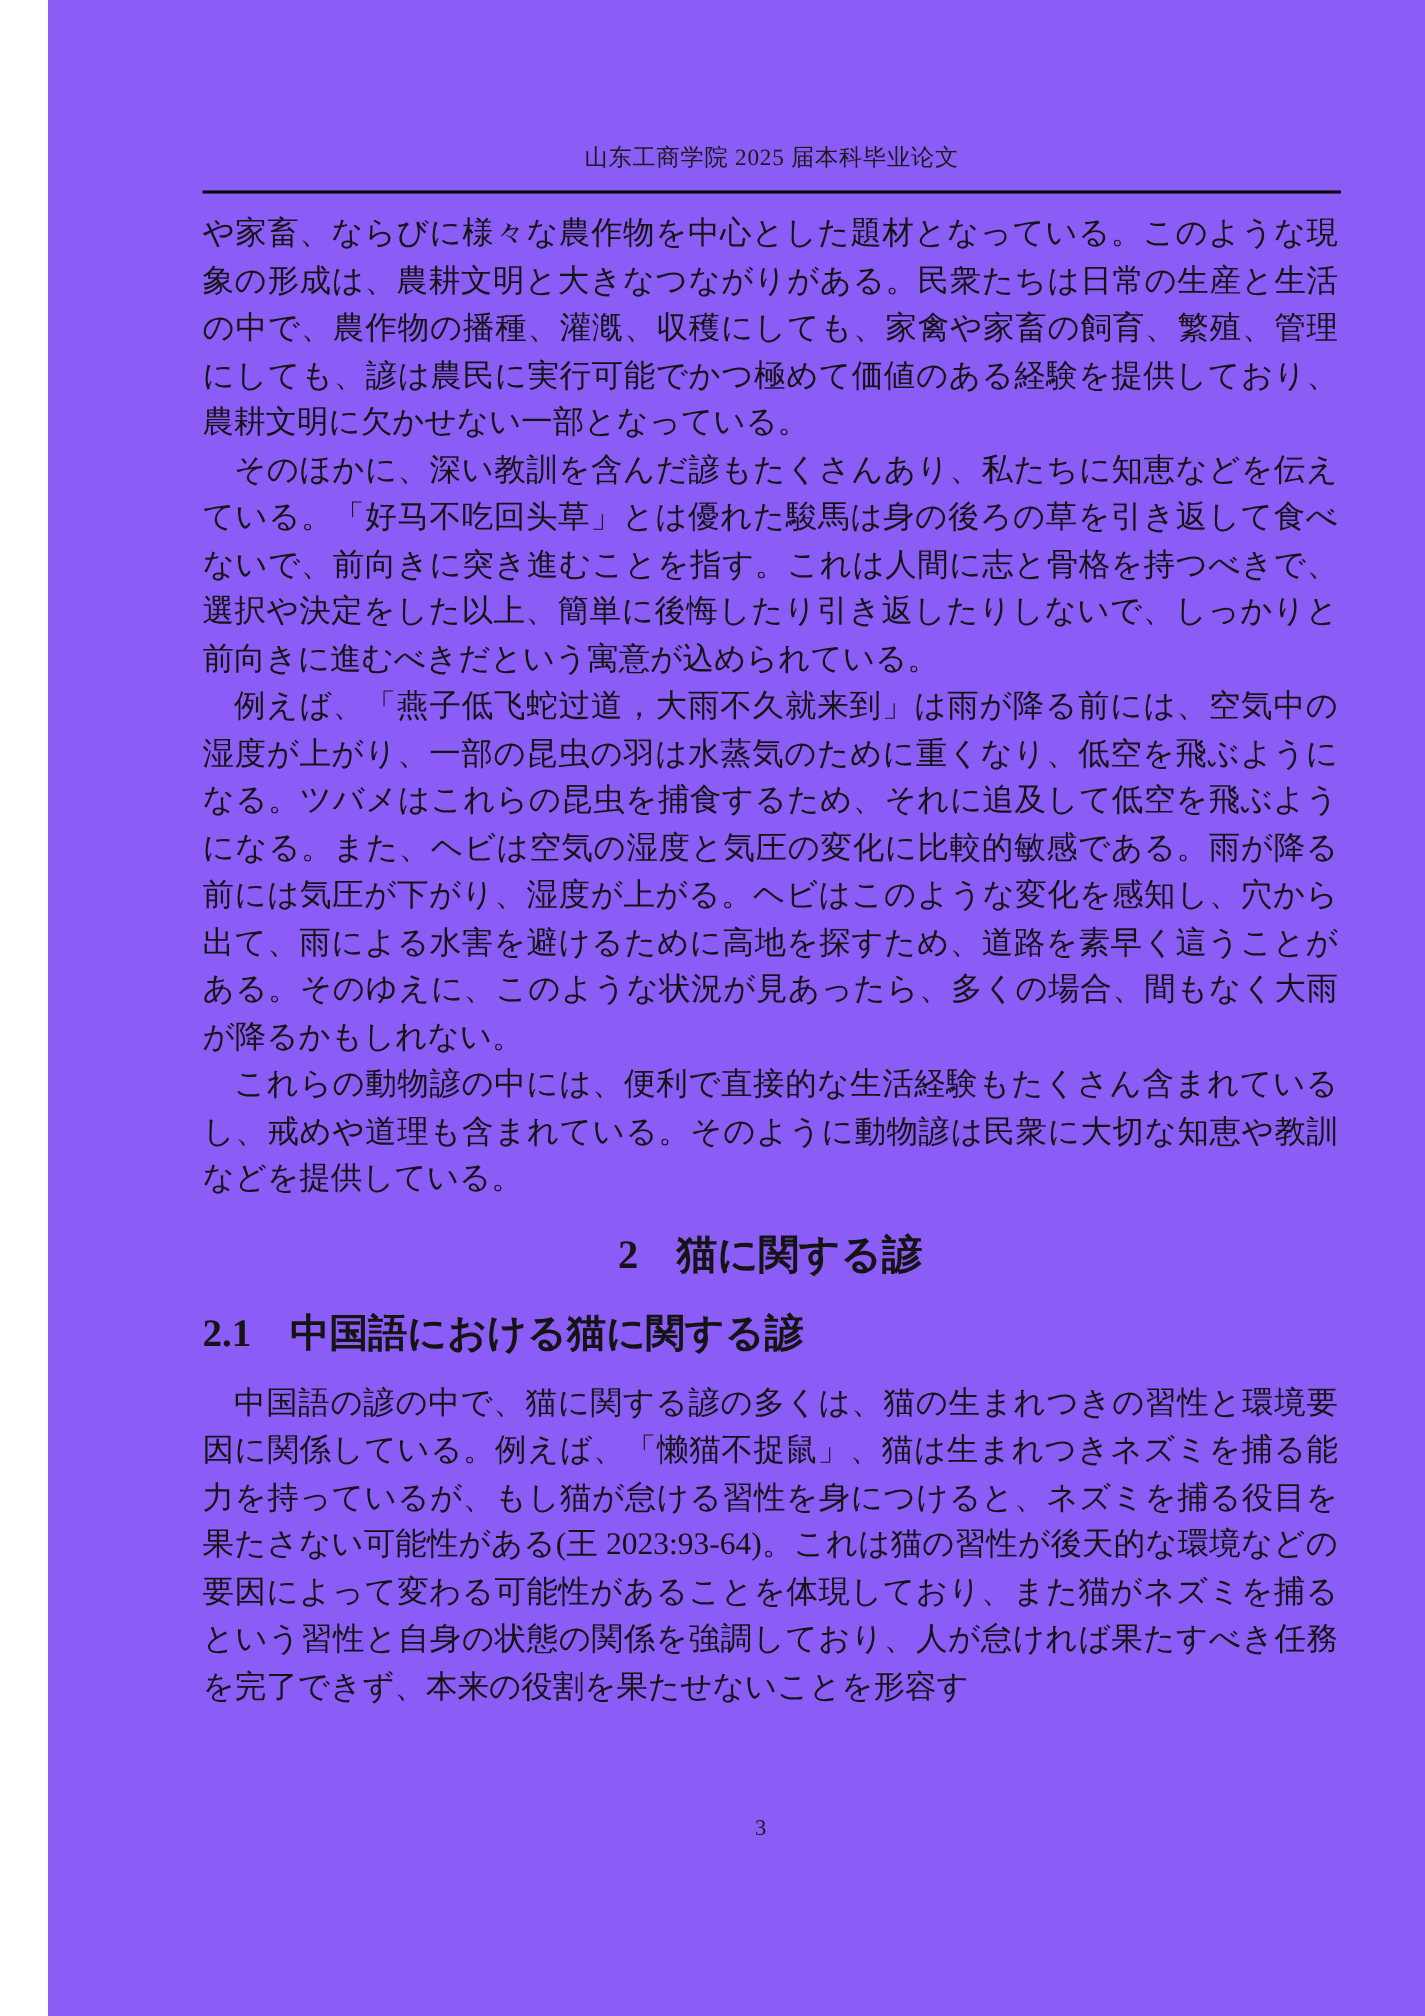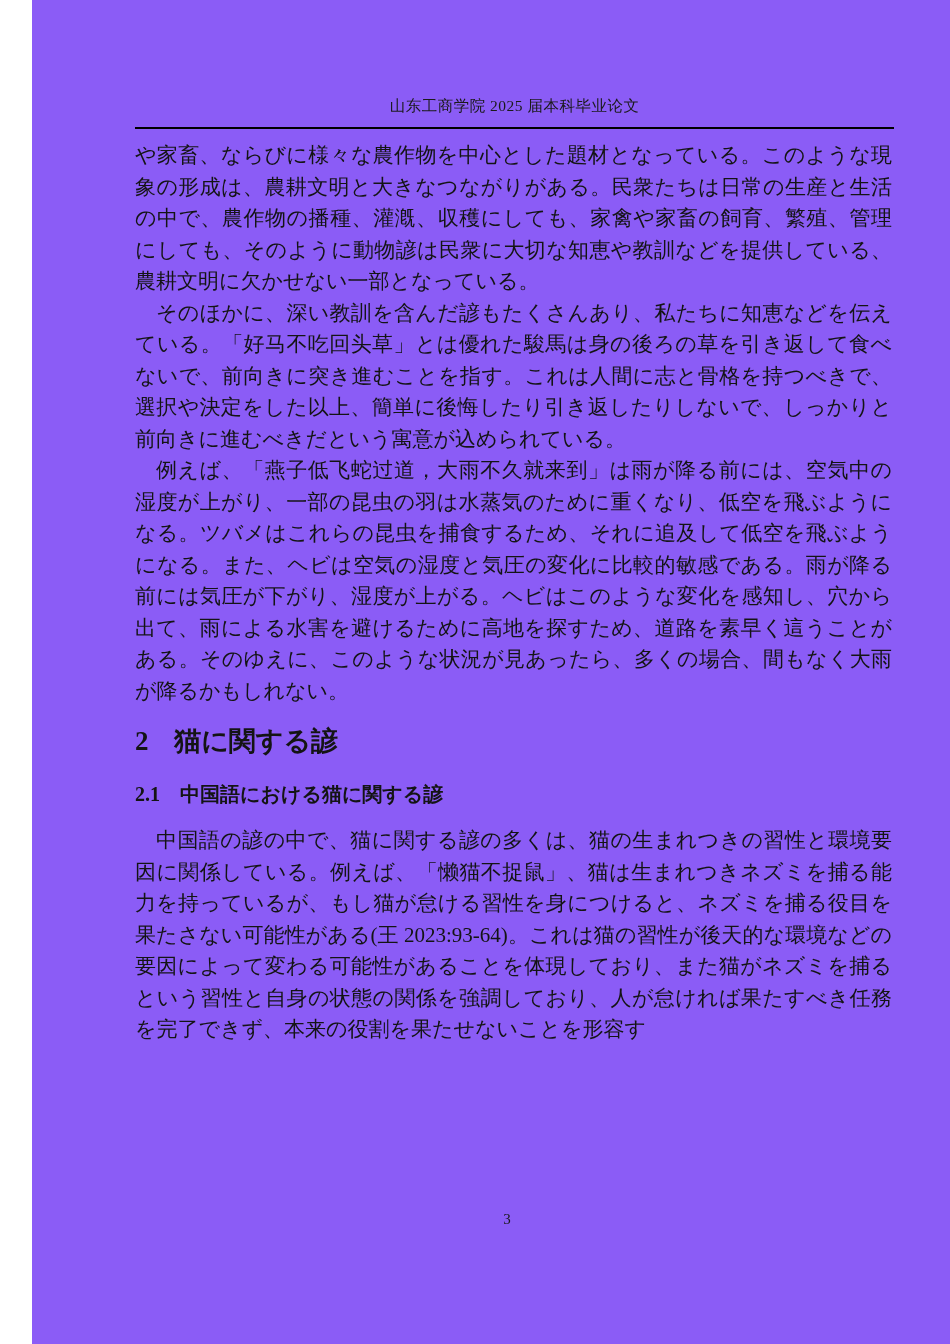--- a/index.html
+++ b/index.html
@@ -50,25 +50,25 @@
     margin: 0;
   }
   .doc-body p.ind {
     text-indent: 1em;
   }
   .h1 {
     font-size: 27px;
     line-height: 40px;
     font-weight: 700;
     margin: 14px 0 16px 0;
-    text-align: left;
+    text-align: center;
   }
   .h1 .num { margin-right: 0.95em; }
   .h2 {
-    font-size: 20px;
+    font-size: 26px;
     line-height: 34px;
     font-weight: 700;
     margin: 12px 0 14px 0;
     text-align: left;
   }
   .h2 .num { margin-right: 1em; }
   .page-number {
     position: absolute;
     top: 1209px;
     left: 0;
@@ -83,26 +83,27 @@
 <body>
 
 <div class="page">
 
   <div class="running-header">山东工商学院 2025 届本科毕业论文</div>
 
   <div class="header-rule"></div>
 
   <div class="doc-body">
 
-    <p>や家畜、ならびに様々な農作物を中心とした題材となっている。このような現象の形成は、農耕文明と大きなつながりがある。民衆たちは日常の生産と生活の中で、農作物の播種、灌漑、収穫にしても、家禽や家畜の飼育、繁殖、管理にしても、そのように動物諺は民衆に大切な知恵や教訓などを提供している、農耕文明に欠かせない一部となっている。</p>
+    <p>や家畜、ならびに様々な農作物を中心とした題材となっている。このような現象の形成は、農耕文明と大きなつながりがある。民衆たちは日常の生産と生活の中で、農作物の播種、灌漑、収穫にしても、家禽や家畜の飼育、繁殖、管理にしても、諺は農民に実行可能でかつ極めて価値のある経験を提供しており、農耕文明に欠かせない一部となっている。</p>
 
     <p class="ind">そのほかに、深い教訓を含んだ諺もたくさんあり、私たちに知恵などを伝えている。「好马不吃回头草」とは優れた駿馬は身の後ろの草を引き返して食べないで、前向きに突き進むことを指す。これは人間に志と骨格を持つべきで、選択や決定をした以上、簡単に後悔したり引き返したりしないで、しっかりと前向きに進むべきだという寓意が込められている。</p>
 
     <p class="ind">例えば、「燕子低飞蛇过道，大雨不久就来到」は雨が降る前には、空気中の湿度が上がり、一部の昆虫の羽は水蒸気のために重くなり、低空を飛ぶようになる。ツバメはこれらの昆虫を捕食するため、それに追及して低空を飛ぶようになる。また、ヘビは空気の湿度と気圧の変化に比較的敏感である。雨が降る前には気圧が下がり、湿度が上がる。ヘビはこのような変化を感知し、穴から出て、雨による水害を避けるために高地を探すため、道路を素早く這うことがある。そのゆえに、このような状況が見あったら、多くの場合、間もなく大雨が降るかもしれない。</p>
 
+    <p class="ind">これらの動物諺の中には、便利で直接的な生活経験もたくさん含まれているし、戒めや道理も含まれている。そのように動物諺は民衆に大切な知恵や教訓などを提供している。</p>
 
     <div class="h1">
       <span class="num">2</span><span>猫に関する諺</span>
     </div>
 
 
     <div class="h2">
       <span class="num">2.1</span><span>中国語における猫に関する諺</span>
     </div>
 

